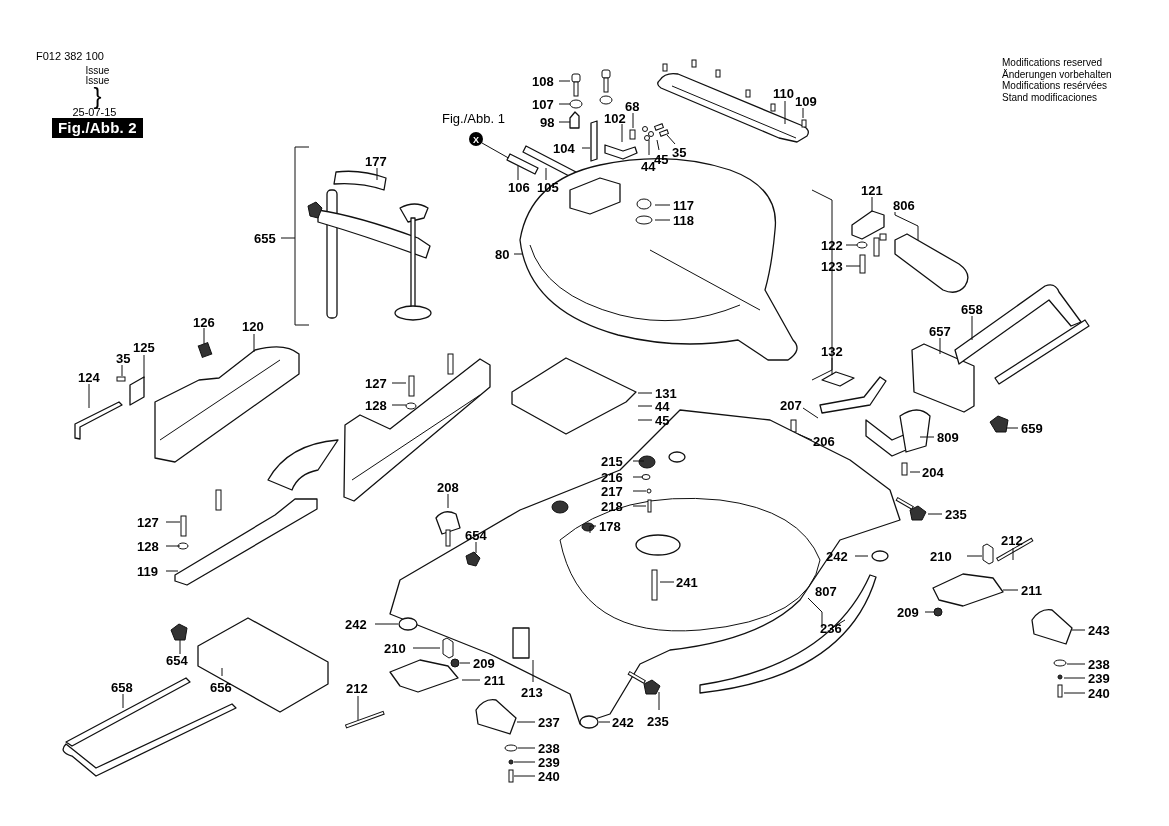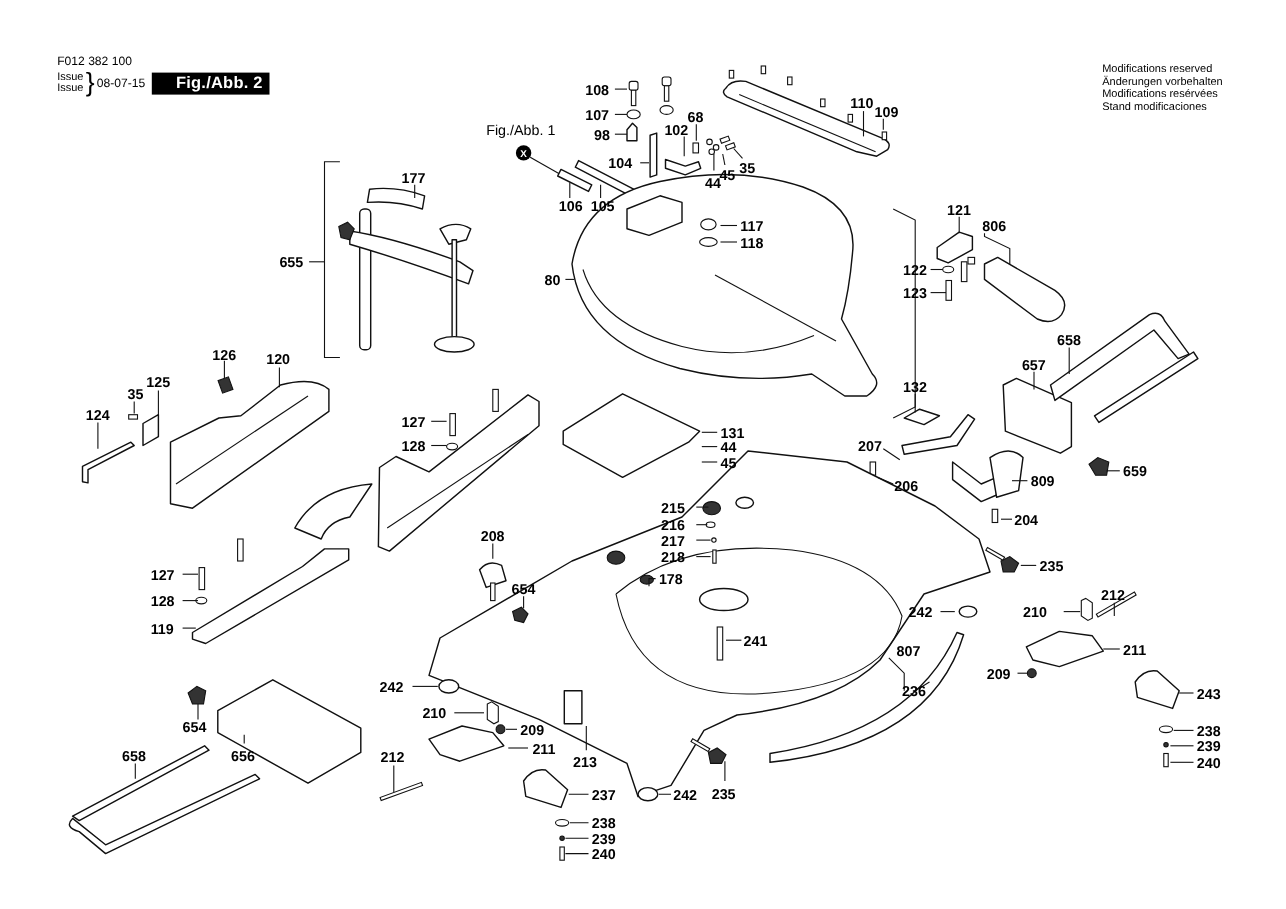--- a/index.html
+++ b/index.html
@@ -1,45 +1,45 @@
 <!DOCTYPE html>
 <html><head>
 <meta charset="utf-8">
 <style>
   html, body { margin: 0; padding: 0; background: #ffffff; }
   body { width: 1169px; height: 826px; position: relative; overflow: hidden;
          font-family: "Liberation Sans", sans-serif; color: #000; }
-  .doc-no { position: absolute; left: 52px; top: 50px; font-size: 11px; }
-  .issue-block { position: absolute; left: 52px; top: 66px; display: flex; align-items: center; }
+  .doc-no { position: absolute; left: 36px; top: 50px; font-size: 11px; }
+  .issue-block { position: absolute; left: 52px; top: 66px; display: flex; align-items: center; flex-direction: column; }
   .issue-labels { font-size: 10px; line-height: 10px; text-align: right; }
   .brace { font-size: 24px; line-height: 20px; margin: 0 2px; font-weight: 300; }
   .issue-date { font-size: 11px; margin-right: 6px; }
   .fig-badge { background: #000; color: #fff; font-weight: bold; font-size: 15px;
-               padding: 1px 6px 2px 22px; letter-spacing: 0.2px; }
+               padding: 1px 6px 2px 6px; letter-spacing: 0.2px; }
   .mods { position: absolute; left: 1002px; top: 57px; font-size: 10px; line-height: 11.5px; }
   svg.diagram { position: absolute; left: 0; top: 0; }
   .lbl { font-family: "Liberation Sans", sans-serif; font-weight: bold; font-size: 13px; fill: #000; }
   .figref { font-family: "Liberation Sans", sans-serif; font-size: 13px; fill: #000; }
   .part { fill: #fff; stroke: #111; stroke-width: 1.3; stroke-linejoin: round; }
   .part-thin { fill: none; stroke: #111; stroke-width: 1; }
   .lead { stroke: #111; stroke-width: 1; fill: none; }
   .hw { fill: #fff; stroke: #111; stroke-width: 1; }
   .dark { fill: #333; stroke: #111; stroke-width: 1; }
 </style>
 </head>
 <body>
 
 <div class="doc-no">F012 382 100</div>
 <div class="issue-block">
   <div class="issue-labels">
     <div>Issue</div>
     <div>Issue</div>
   </div>
   <span class="brace">}</span>
-  <span class="issue-date">08-07-15</span>
+  <span class="issue-date">25-07-15</span>
   <span class="fig-badge">Fig./Abb. 2</span>
 </div>
 
 <div class="mods">
   <div>Modifications reserved</div>
   <div>Änderungen vorbehalten</div>
   <div>Modifications resérvées</div>
   <div>Stand modificaciones</div>
 </div>
 

